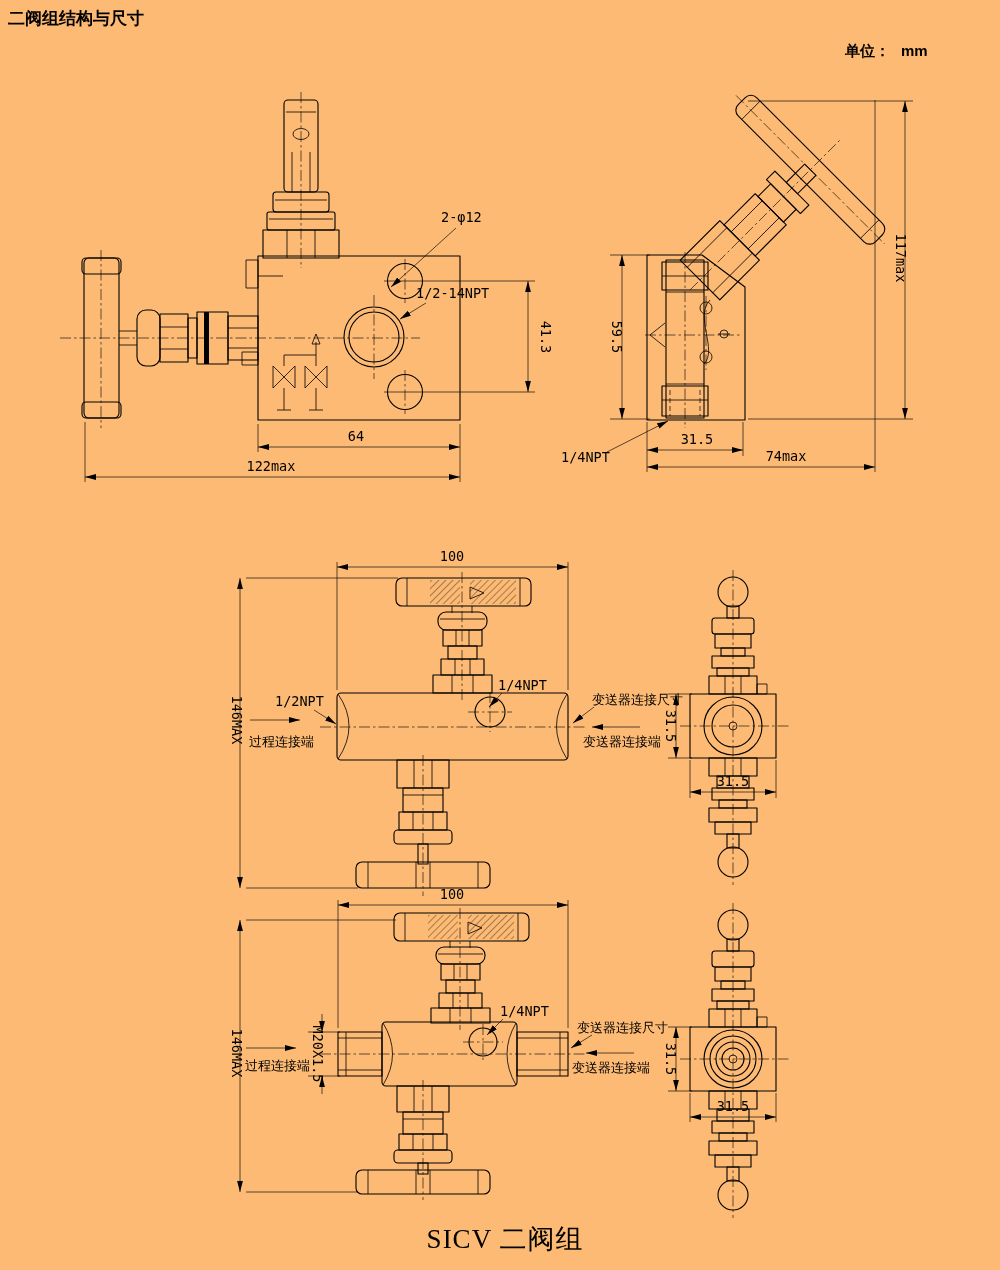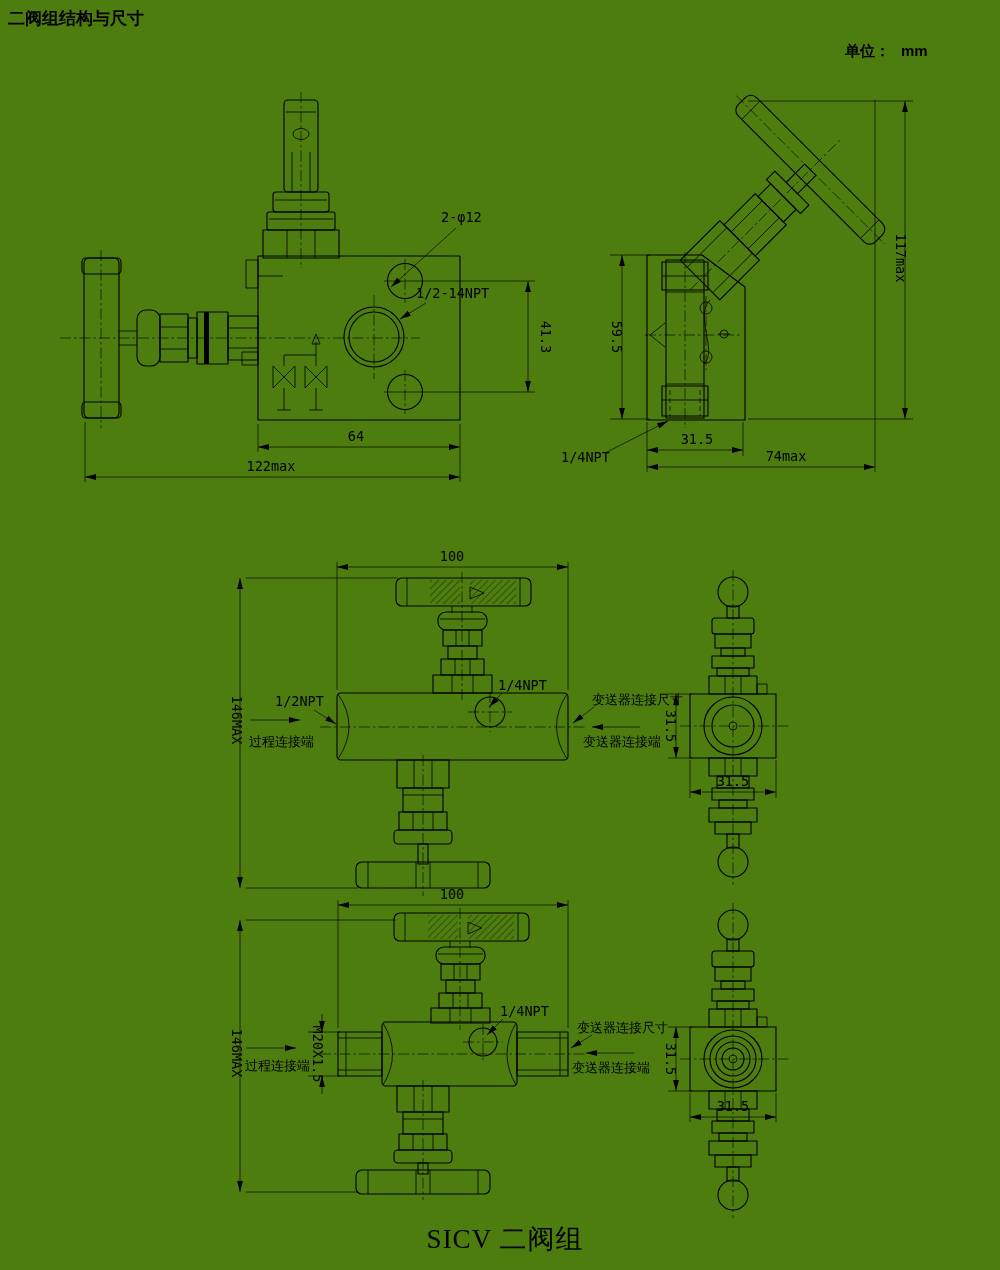--- a/index.html
+++ b/index.html
@@ -1,16 +1,16 @@
 <!DOCTYPE html>
 <html><head>
 <meta charset="utf-8">
 <style>
   html,body{margin:0;padding:0;background:#fff;}
-  .sheet{width:1000px;height:1270px;background:#4d7c0f;position:relative;overflow:hidden;}
+  .sheet{width:1000px;height:1270px;background:#fdba74;position:relative;overflow:hidden;}
   svg{display:block;}
   .o  {fill:none;stroke:#000;stroke-width:1.1;stroke-linejoin:round;stroke-linecap:round;}
   .o2 {fill:none;stroke:#000;stroke-width:0.8;stroke-linejoin:round;}
   .t  {fill:none;stroke:#000;stroke-width:0.65;}
   .cl {fill:none;stroke:#000;stroke-width:0.6;stroke-dasharray:11 3 2.5 3;}
   .hid{fill:none;stroke:#000;stroke-width:0.7;stroke-dasharray:5 3;}
   .blk{fill:#000;stroke:none;}
   .dtx{font:13.5px "DejaVu Sans Mono", monospace;fill:#000;}
   .ctx{font:13px "Liberation Sans","DejaVu Sans",sans-serif;fill:#000;}
   .ttl{font:bold 17px "Liberation Sans","DejaVu Sans",sans-serif;fill:#000;}

